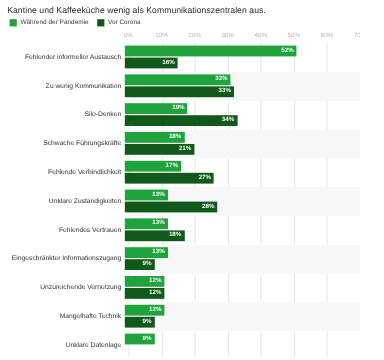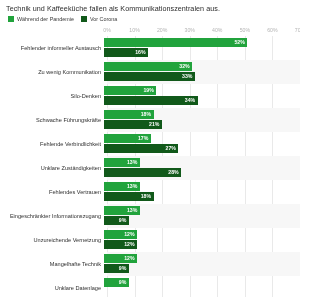--- a/index.html
+++ b/index.html
@@ -159,21 +159,21 @@
     padding-right: 2.5px;
     font-weight: bold;
     white-space: nowrap;
   }
 </style>
 </head>
 <body>
 
 <div class="chart-root">
 
-  <div class="chart-title">Technik und Kaffeeküche fallen als Kommunikationszentralen aus.</div>
+  <div class="chart-title">Kantine und Kaffeeküche wenig als Kommunikationszentralen aus.</div>
 
   <div class="legend">
     <div class="legend-item">
       <span class="legend-swatch" style="background: rgb(33, 163, 60);"></span>
       <span class="legend-label">Während der Pandemie</span>
     </div>
     <div class="legend-item">
       <span class="legend-swatch" style="background: rgb(17, 89, 26);"></span>
       <span class="legend-label">Vor Corona</span>
     </div>

